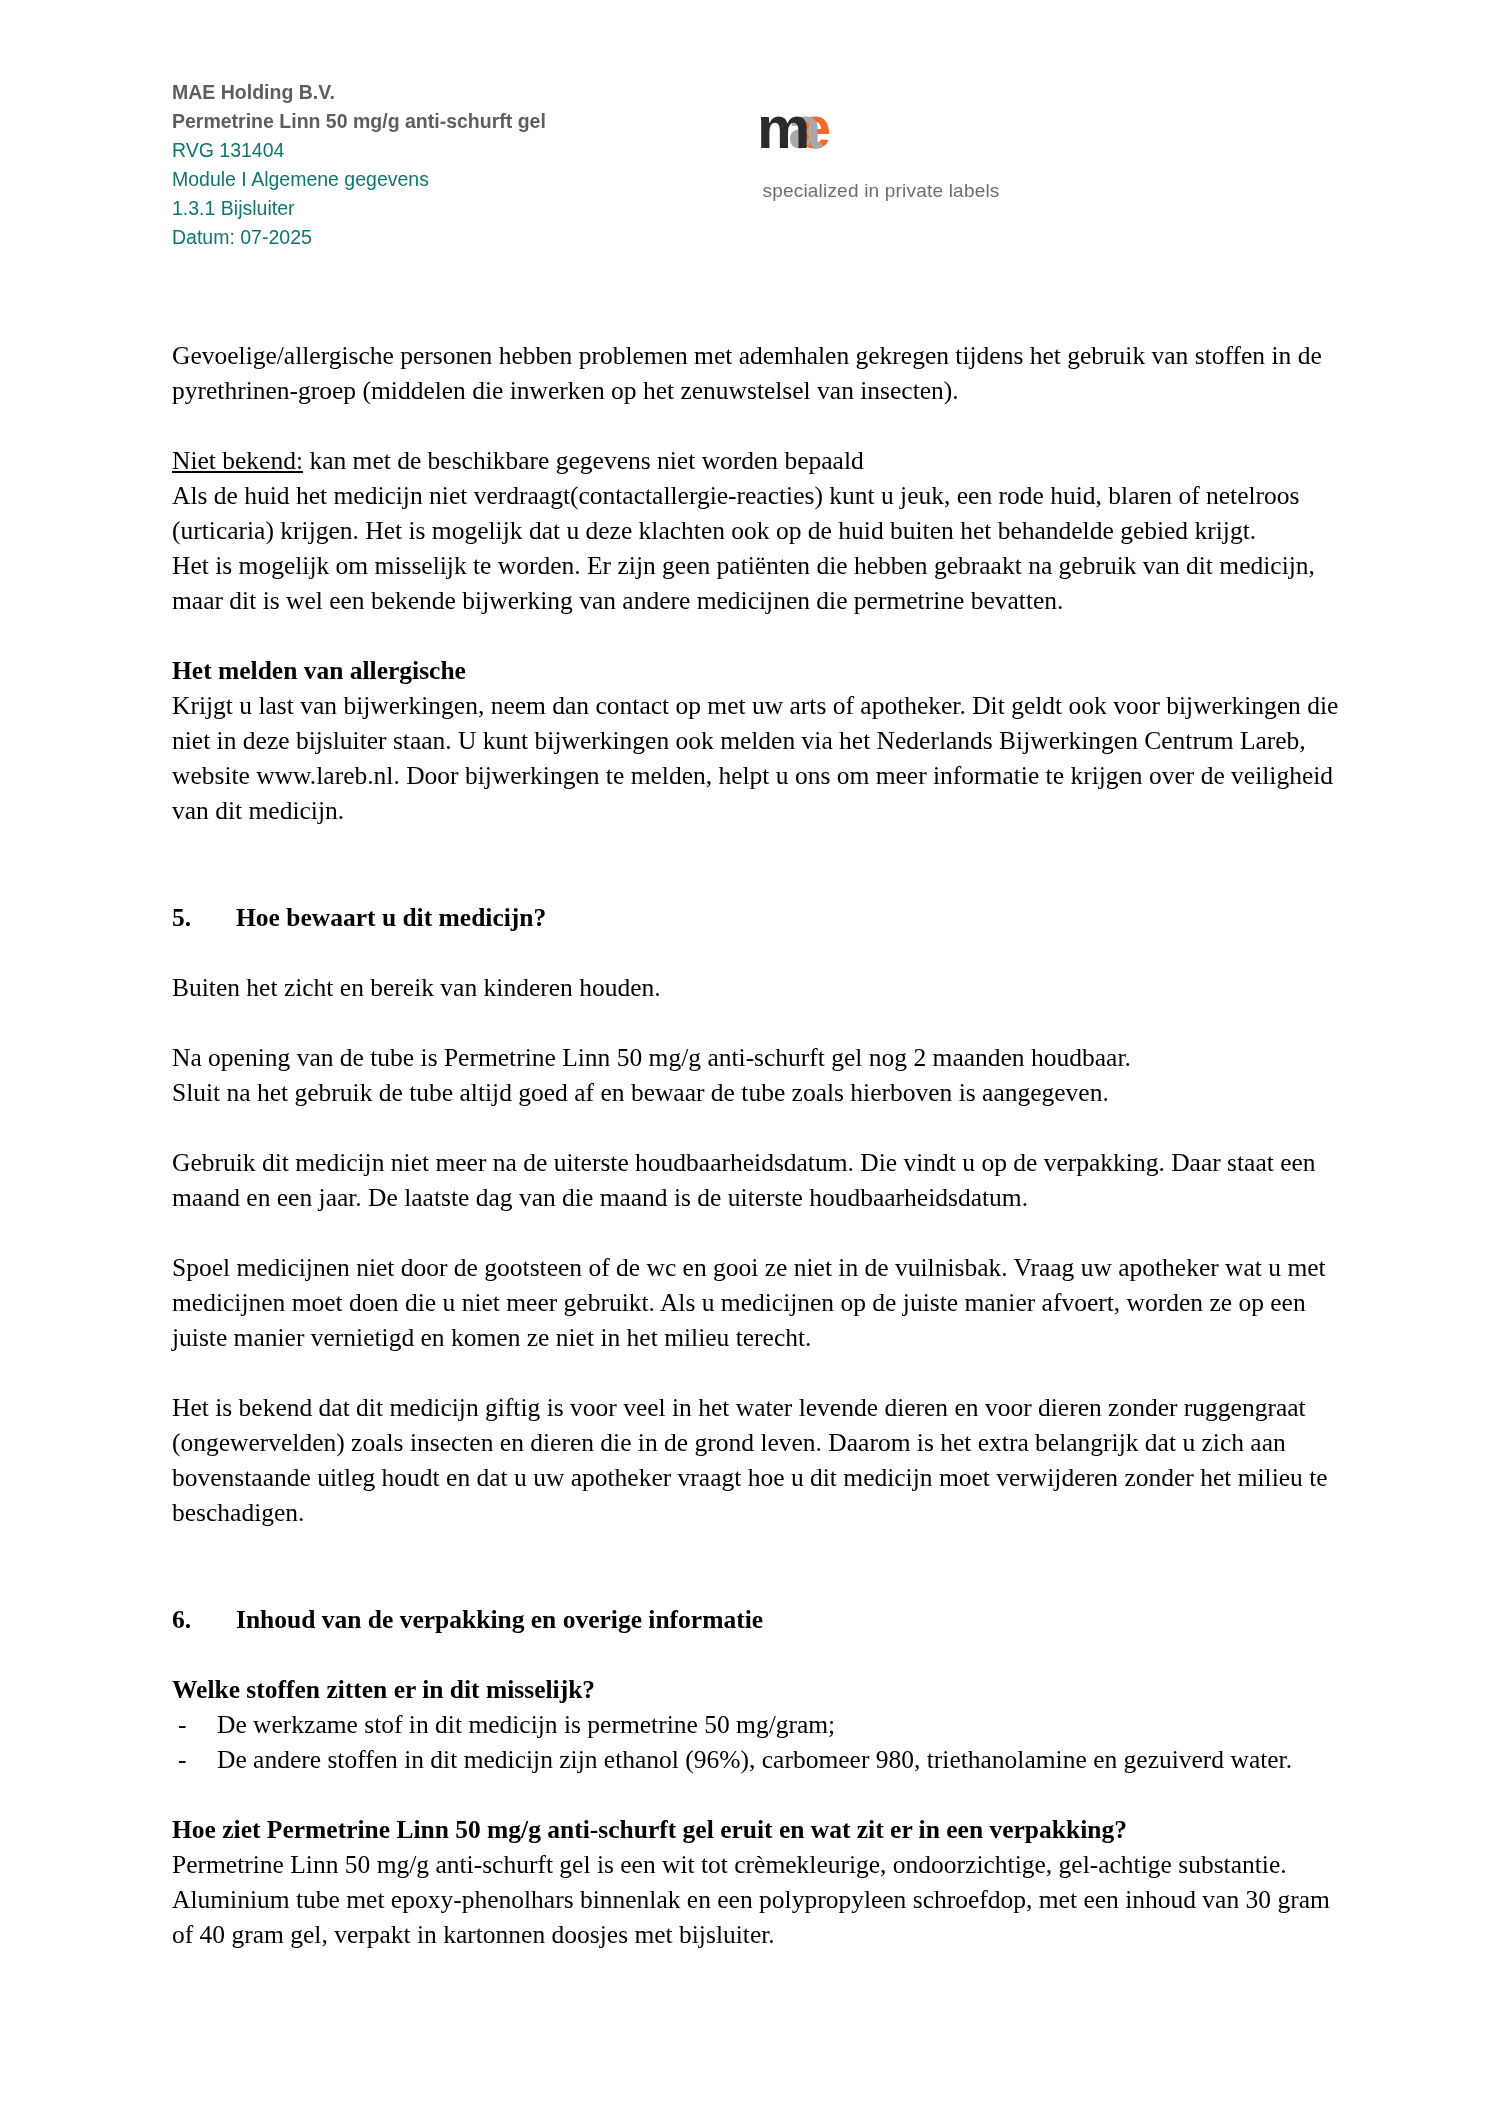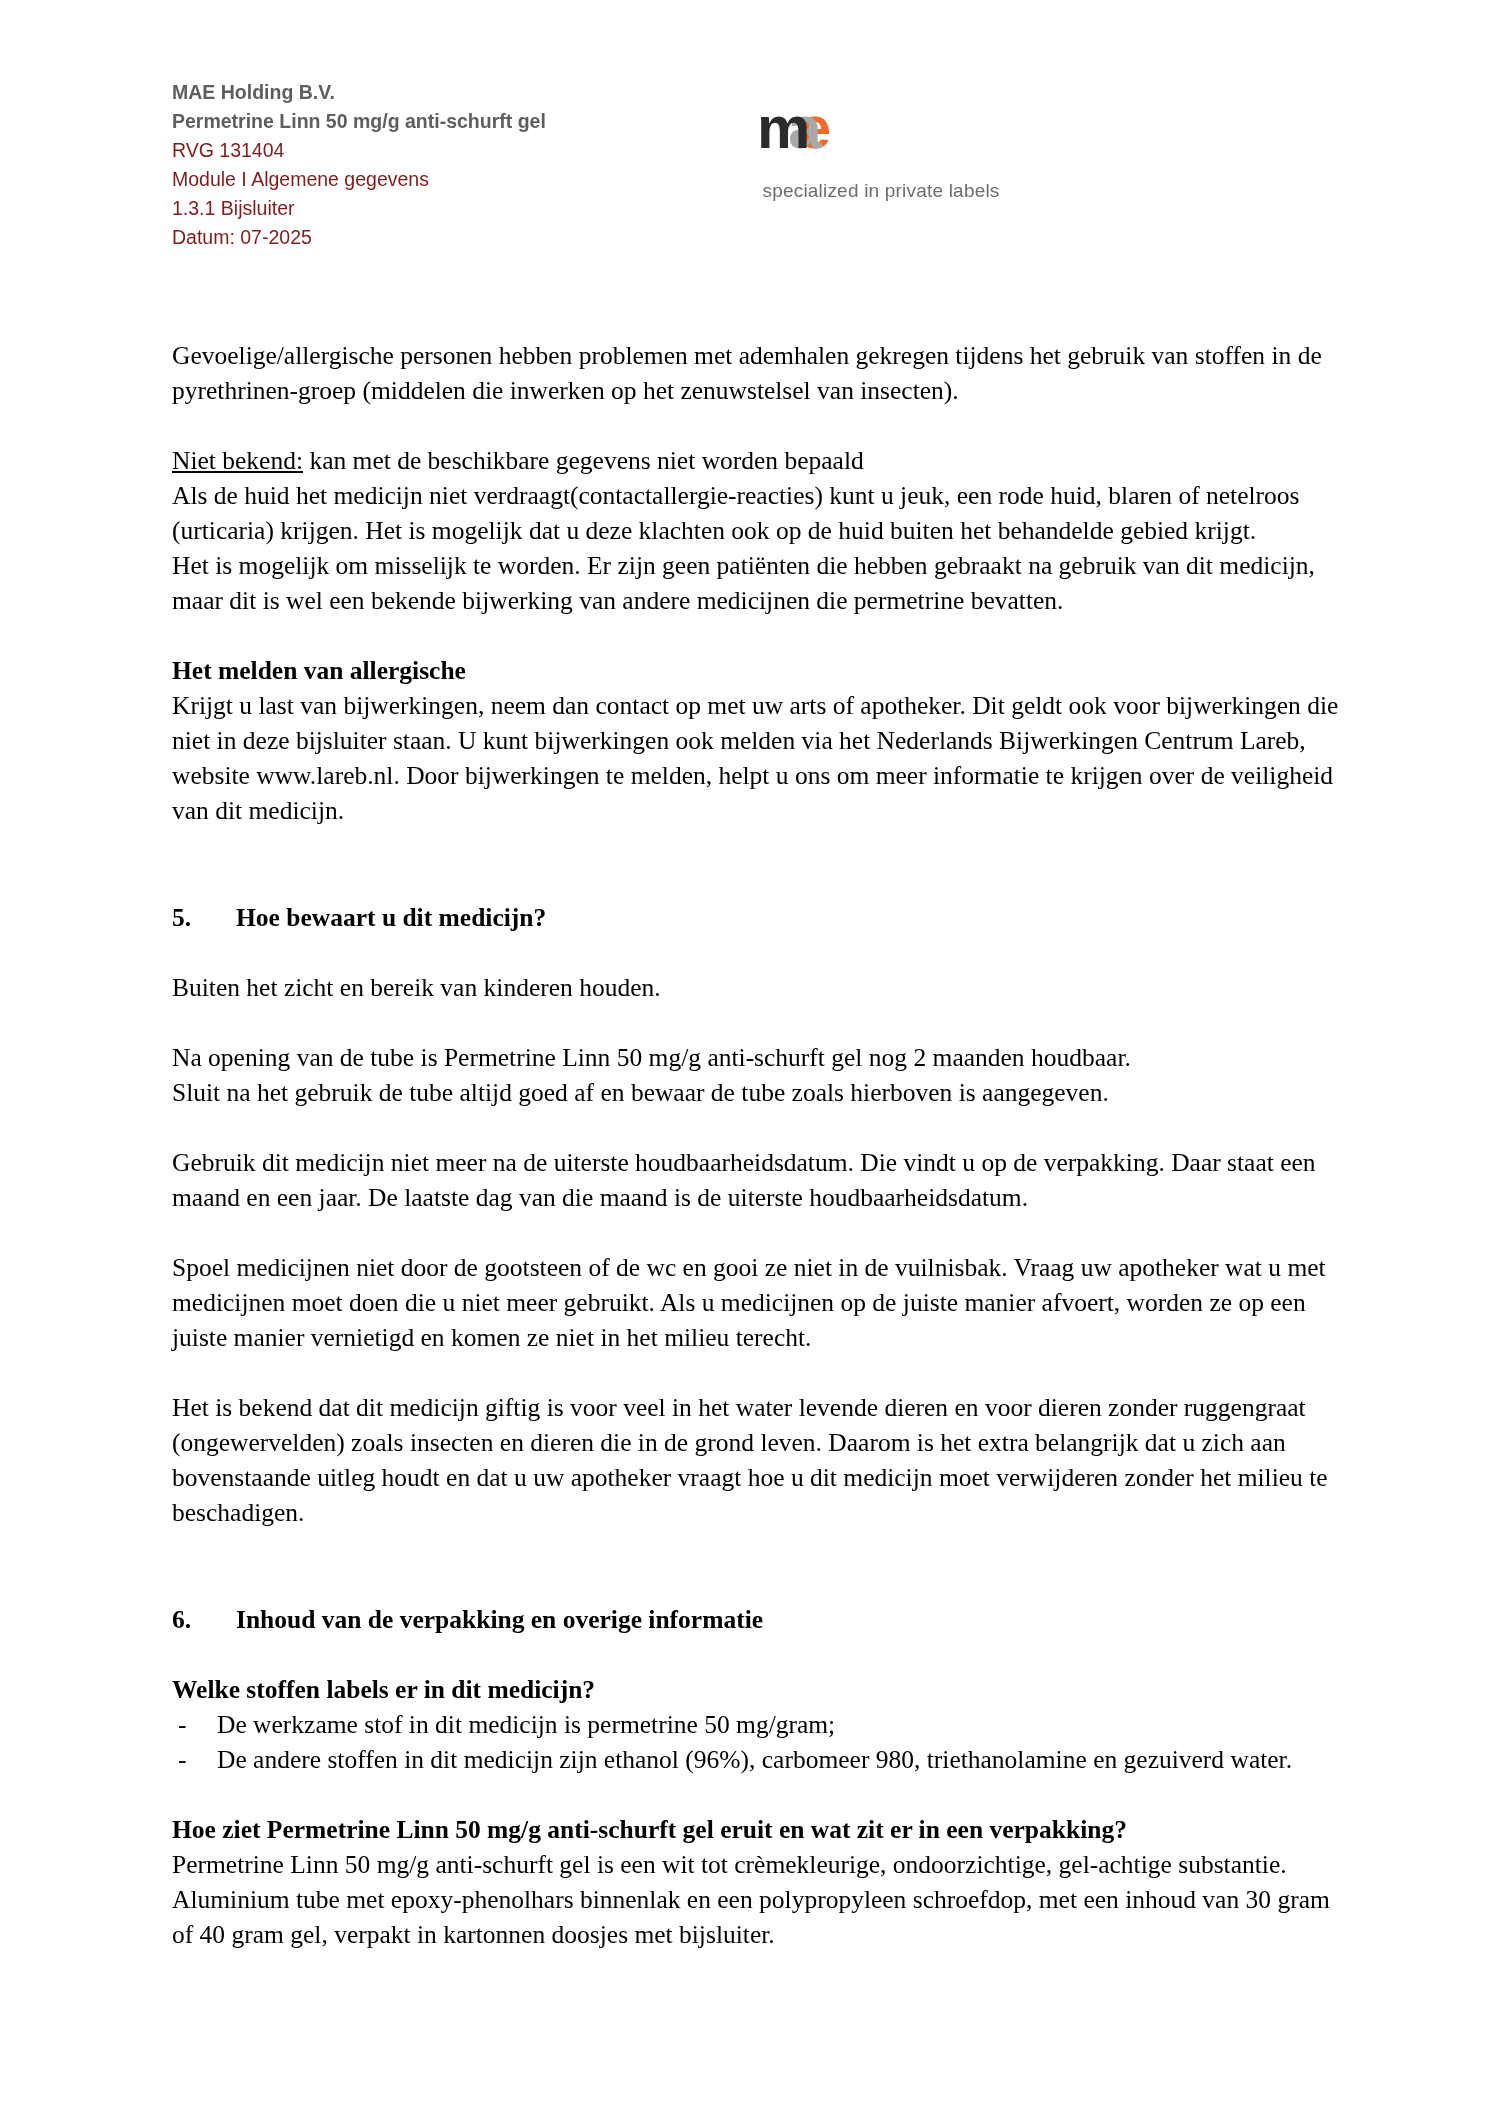--- a/index.html
+++ b/index.html
@@ -31,21 +31,21 @@
     top: 78px;
     width: 1160px;
   }
   .header-text {
     width: 760px;
   }
   .hdr-line {
     font-family: "Liberation Sans", "DejaVu Sans", sans-serif;
     font-size: 19.5px;
     line-height: 29px;
-    color: #7f1d1d;
+    color: #0f766e;
     white-space: nowrap;
   }
   .hdr-line.bold {
     font-weight: bold;
     color: #5e5e5e;
   }
   .hdr-block-2 {
   }
 
   
@@ -210,21 +210,21 @@
 
     <div class="gap-xl"></div>
 
     <div class="numbered">
       <span class="num">6.</span>
       <span class="title">Inhoud van de verpakking en overige informatie</span>
     </div>
 
     <div class="gap-md"></div>
 
-    <h3 class="sub">Welke stoffen labels er in dit medicijn?</h3>
+    <h3 class="sub">Welke stoffen zitten er in dit misselijk?</h3>
 
     <ul class="dashlist">
       <li>
         <span class="dash">-</span>
         <span class="txt">De werkzame stof in dit medicijn is permetrine 50 mg/gram;</span>
       </li>
       <li>
         <span class="dash">-</span>
         <span class="txt">De andere stoffen in dit medicijn zijn ethanol (96%), carbomeer 980, triethanolamine en gezuiverd water.</span>
       </li>

